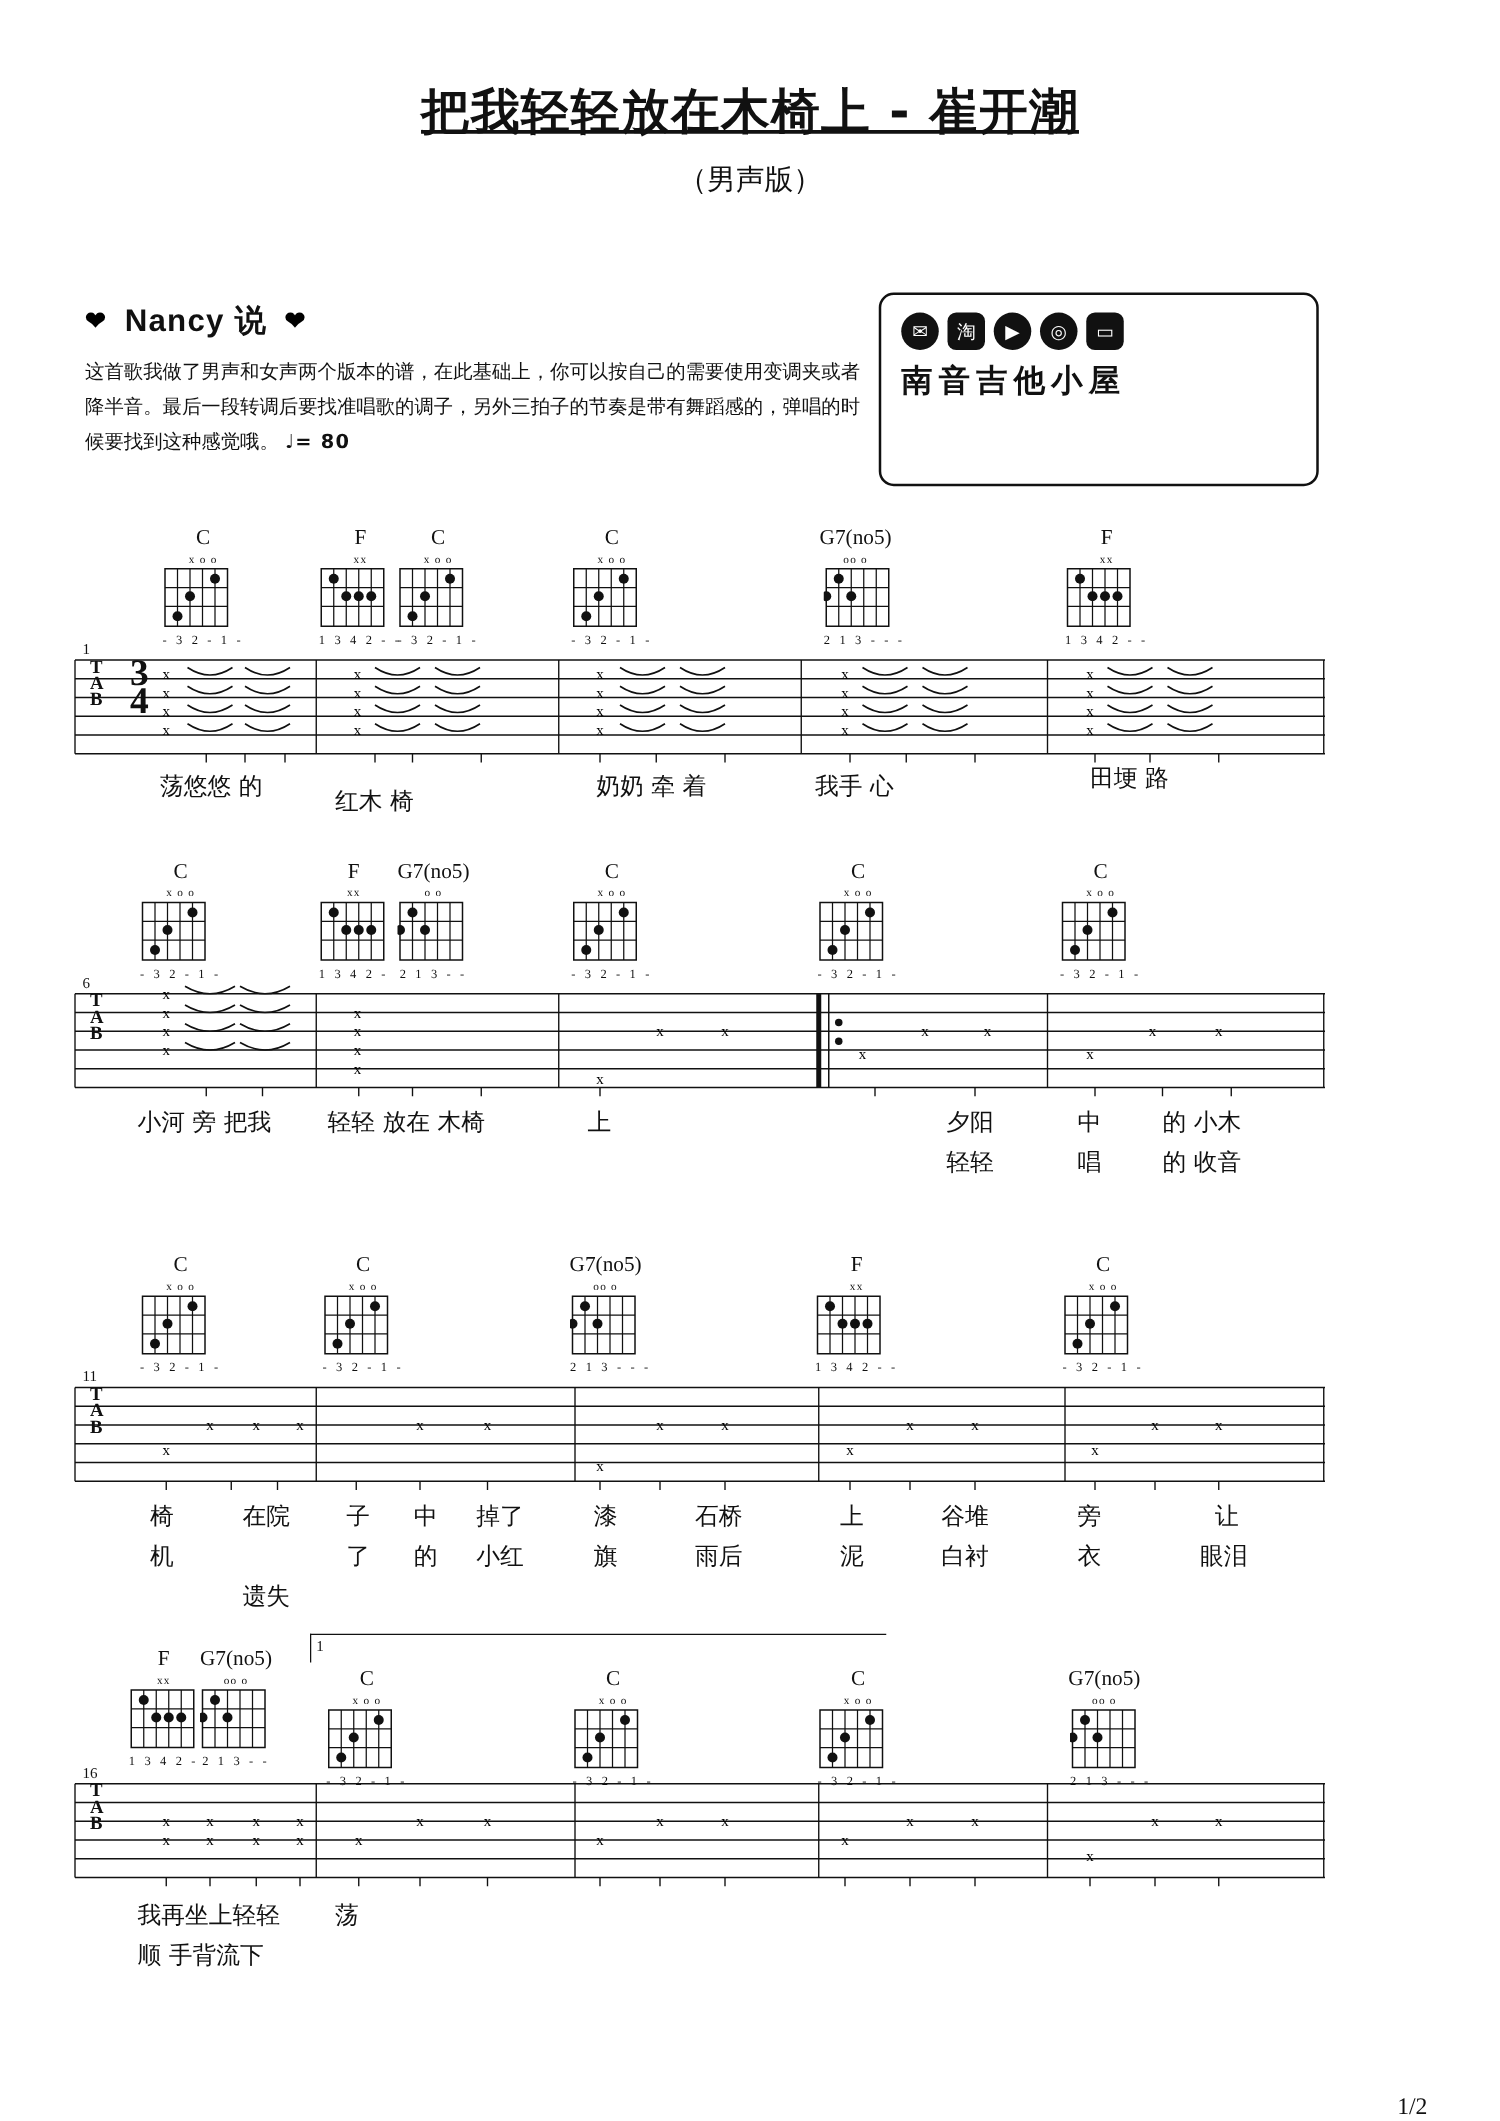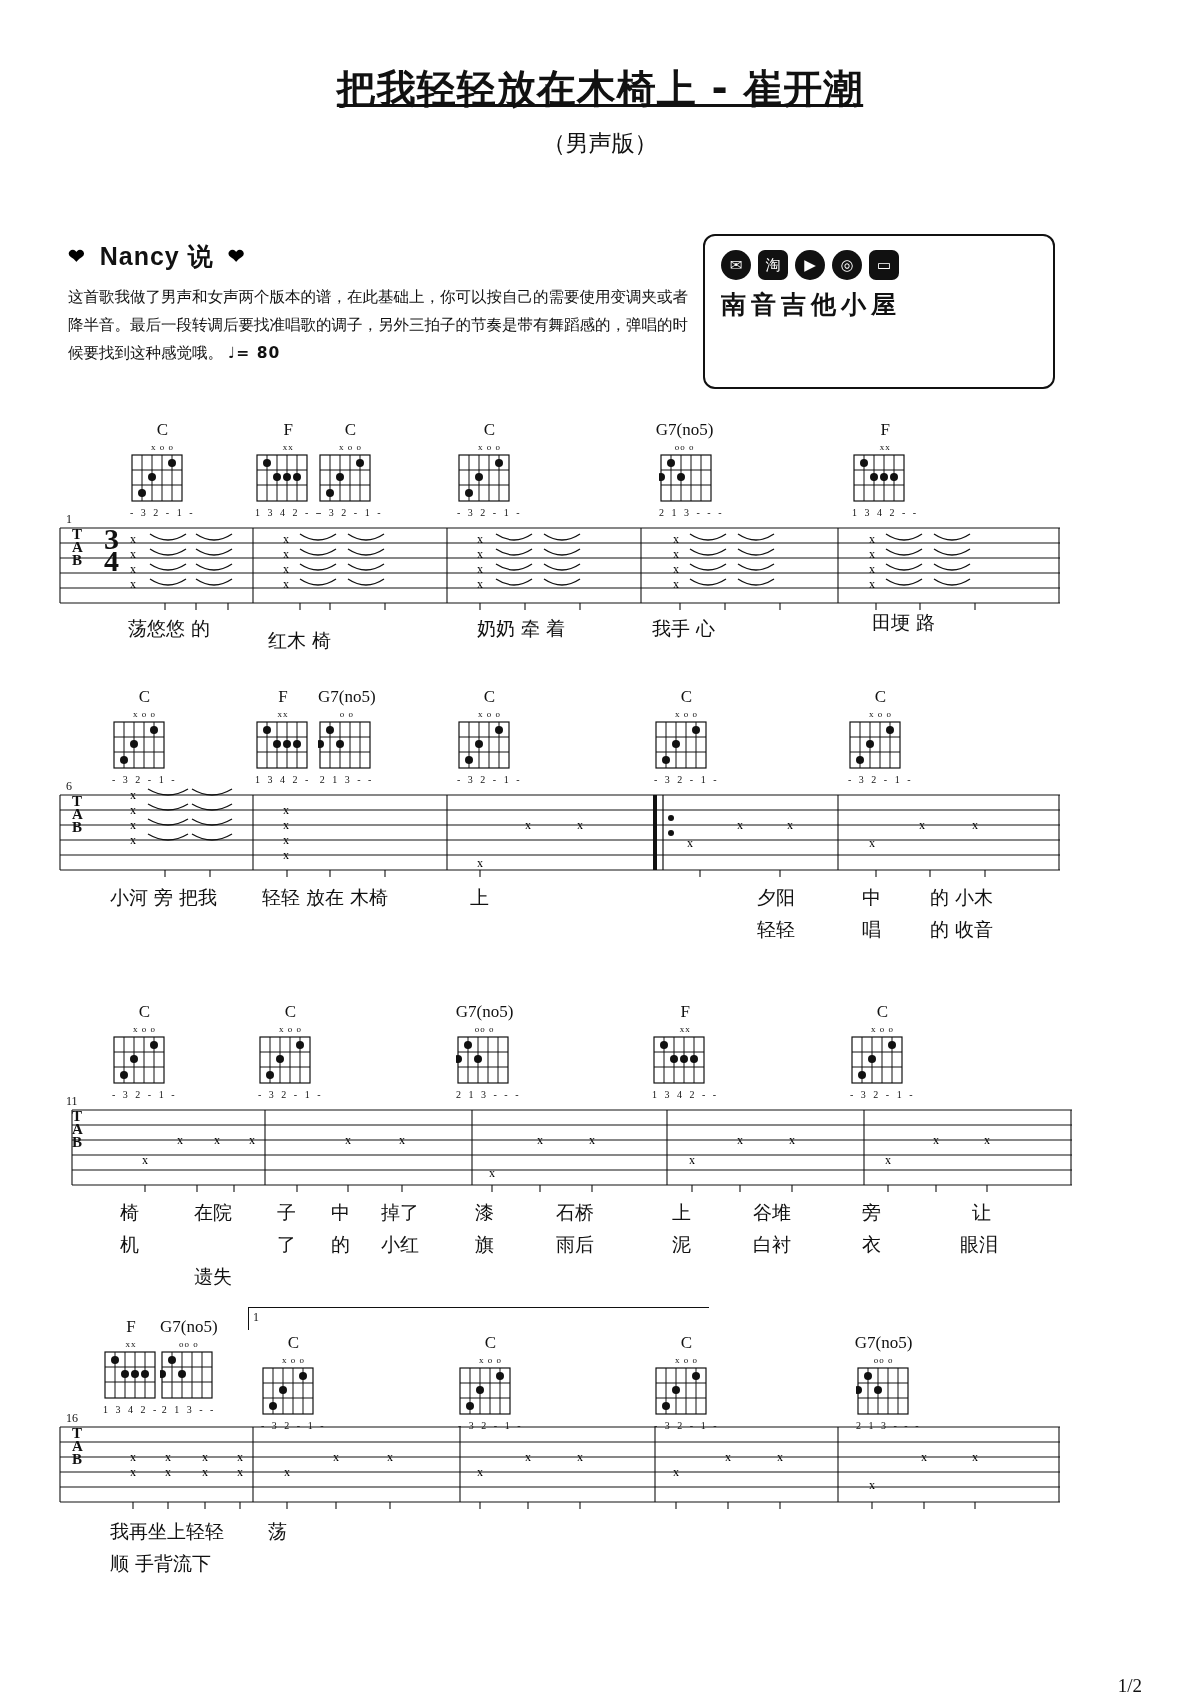--- a/index.html
+++ b/index.html
@@ -592,21 +592,21 @@
           <line x1="2" y1="17" x2="52" y2="17" stroke="#111"></line>
             <line x1="2" y1="32" x2="52" y2="32" stroke="#111"></line>
           <circle cx="42" cy="10" r="4" fill="#111"></circle>
             <circle cx="22" cy="24" r="4" fill="#111"></circle>
             <circle cx="12" cy="40" r="4" fill="#111"></circle>
         </svg>
         <div class="fingers">- 3 2 - 1 -</div>
       </div>
     </div>
 
-    <div class="staff-wrap" style="height:90px;padding-left:12px;">
+    <div class="staff-wrap" style="height:90px;">
       <div class="bar-num" style="left:66px;top:-8px;">11</div>
       <svg width="1200" height="90">
         <g stroke="#111" stroke-width="1.1">
           <line x1="60" y1="8" x2="1060" y2="8"></line>
             <line x1="60" y1="23" x2="1060" y2="23"></line>
           <line x1="60" y1="38" x2="1060" y2="38"></line>
             <line x1="60" y1="53" x2="1060" y2="53"></line>
           <line x1="60" y1="68" x2="1060" y2="68"></line>
             <line x1="60" y1="83" x2="1060" y2="83"></line>
           <line x1="60" y1="8" x2="60" y2="83"></line>

